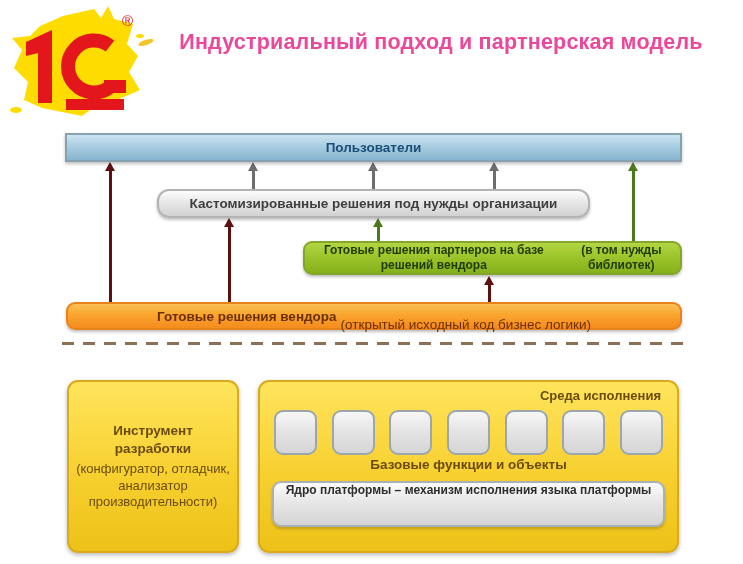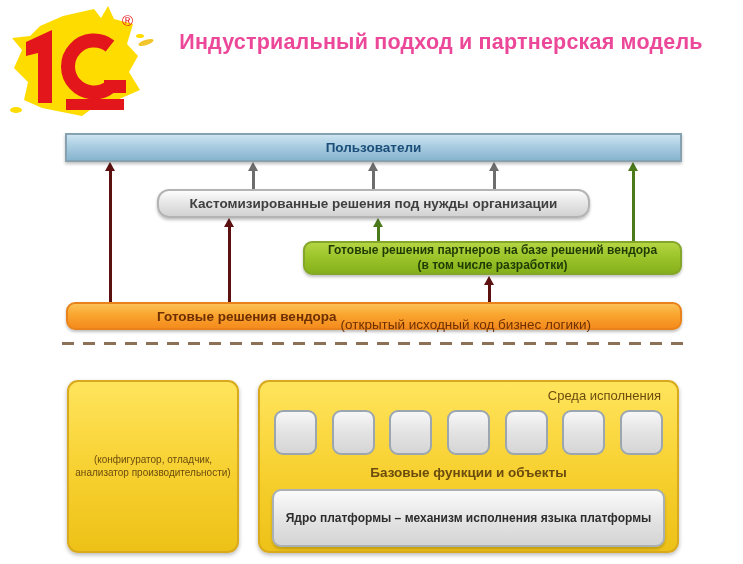--- a/index.html
+++ b/index.html
@@ -35,21 +35,21 @@
     left:157px; top:189px; width:433px; height:29px;
     background:linear-gradient(#fdfdfd, #e7e7e7 45%, #d2d2d2);
     border:2px solid #b3b3b3; border-radius:12px;
     color:#3f3f3f; font-size:13.5px; font-weight:bold;text-align:right;
   }
   .bar-partner {
     left:303px; top:241px; width:379px; height:34px;
     background:linear-gradient(#b4d542, #9cc52b 45%, #86b01b);
     border:2px solid #84a62a; border-radius:9px;
     color:#1f3a05; font-size:12px; font-weight:bold;
-    flex-direction:column; line-height:1.25;
+    flex-direction:row; line-height:1.25;
   }
   .bar-vendor {
     left:66px; top:302px; width:616px; height:28px;
     background:linear-gradient(#fcc155, #f9a52e 45%, #f58b1d);
     border:2px solid #e8831c; border-radius:9px;
     color:#6d2f02; font-size:13.5px;
   }
   .bar-vendor .b { font-weight:bold; }
   .bar-vendor .n { font-weight:normal; margin-left:4px;margin-top:16px; }
   
@@ -68,35 +68,35 @@
     border:2px solid #d9aa1e; border-radius:11px;
     box-shadow:0 2px 4px rgba(0,0,0,0.28);
     color:#6b4c0e;
   }
   .ybox-dev {
     left:67px; top:380px; width:172px; height:173px;
     display:flex; flex-direction:column; justify-content:center;
     text-align:center;
   }
   .ybox-dev .dev-title { font-size:13.5px; font-weight:bold; width:120px; margin:0 auto 4px; line-height:1.3; }
-  .ybox-dev .dev-sub   { font-size:10px; width:160px; margin:0 auto; line-height:1.28; }
+  .ybox-dev .dev-sub   { font-size:13px; width:160px; margin:0 auto; line-height:1.28; }
   .ybox-runtime { left:258px; top:380px; width:421px; height:173px; padding:6px 12px; }
-  .runtime-title { text-align:right; font-size:13px; font-weight:normal; padding-right:4px; }
+  .runtime-title { text-align:right; font-size:13px; font-weight:bold; padding-right:4px; }
   .slots { display:flex; justify-content:space-between; margin-top:7px; padding:0 2px; }
   .slot {
     width:43px; height:45px; box-sizing:border-box; border-radius:9px;
     background:linear-gradient(#f7f7f7, #e3e3e3 50%, #d5d5d5);
     border:2px solid #9ba6b0;
   }
-  .functions-label { text-align:center; font-size:13.5px; font-weight:bold; margin-top:10px; }
+  .functions-label { text-align:center; font-size:13.5px; font-weight:bold; margin-top:2px; }
   .core-bar {
-    margin:9px 0 8px; height:58px; box-sizing:border-box; border-radius:9px;
+    margin:9px 0 8px; height:46px; box-sizing:border-box; border-radius:9px;
     background:linear-gradient(#fbfbfb, #e5e5e5 50%, #d4d4d4);
     border:2px solid #a9b0b6;
-    display:flex; align-items:center; justify-content:center;
+    display:flex; align-items:flex-start; justify-content:center;
     color:#2d2d2d; font-size:12px; font-weight:bold;
     box-shadow:0 2px 3px rgba(0,0,0,0.2);
   }
   
   .arrow { position:absolute; width:10px; }
   .arrow .shaft { position:absolute; left:4px; top:7px; bottom:0; width:2.5px; }
   .arrow .head {
     position:absolute; left:0; top:0; width:0; height:0;
     border-left:5px solid transparent; border-right:5px solid transparent;
     border-bottom:9px solid;
@@ -161,31 +161,32 @@
   <div class="bar bar-users">
     <span>Пользователи</span>
   </div>
 
   <div class="bar bar-custom">
     <span>Кастомизированные решения под нужды организации</span>
   </div>
 
   <div class="bar bar-partner">
     <span>Готовые решения партнеров на базе решений вендора</span>
-    <span>(в том числе разработки)</span>
+    <span>(в том нужды библиотек)</span>
   </div>
 
   <div class="bar bar-vendor">
     <span class="b">Готовые решения вендора</span>
     <span class="n">(открытый исходный код бизнес логики)</span>
   </div>
 
   <div class="dashed-sep"></div>
 
   <div class="ybox ybox-dev">
+    <div class="dev-title">Инструмент разработки</div>
     <div class="dev-sub">(конфигуратор, отладчик, анализатор производительности)</div>
   </div>
 
   <div class="ybox ybox-runtime">
     <div class="runtime-title">Среда исполнения</div>
     <div class="slots" id="slots">
         <div class="slot"></div>
         <div class="slot"></div>
         <div class="slot"></div>
         <div class="slot"></div>

